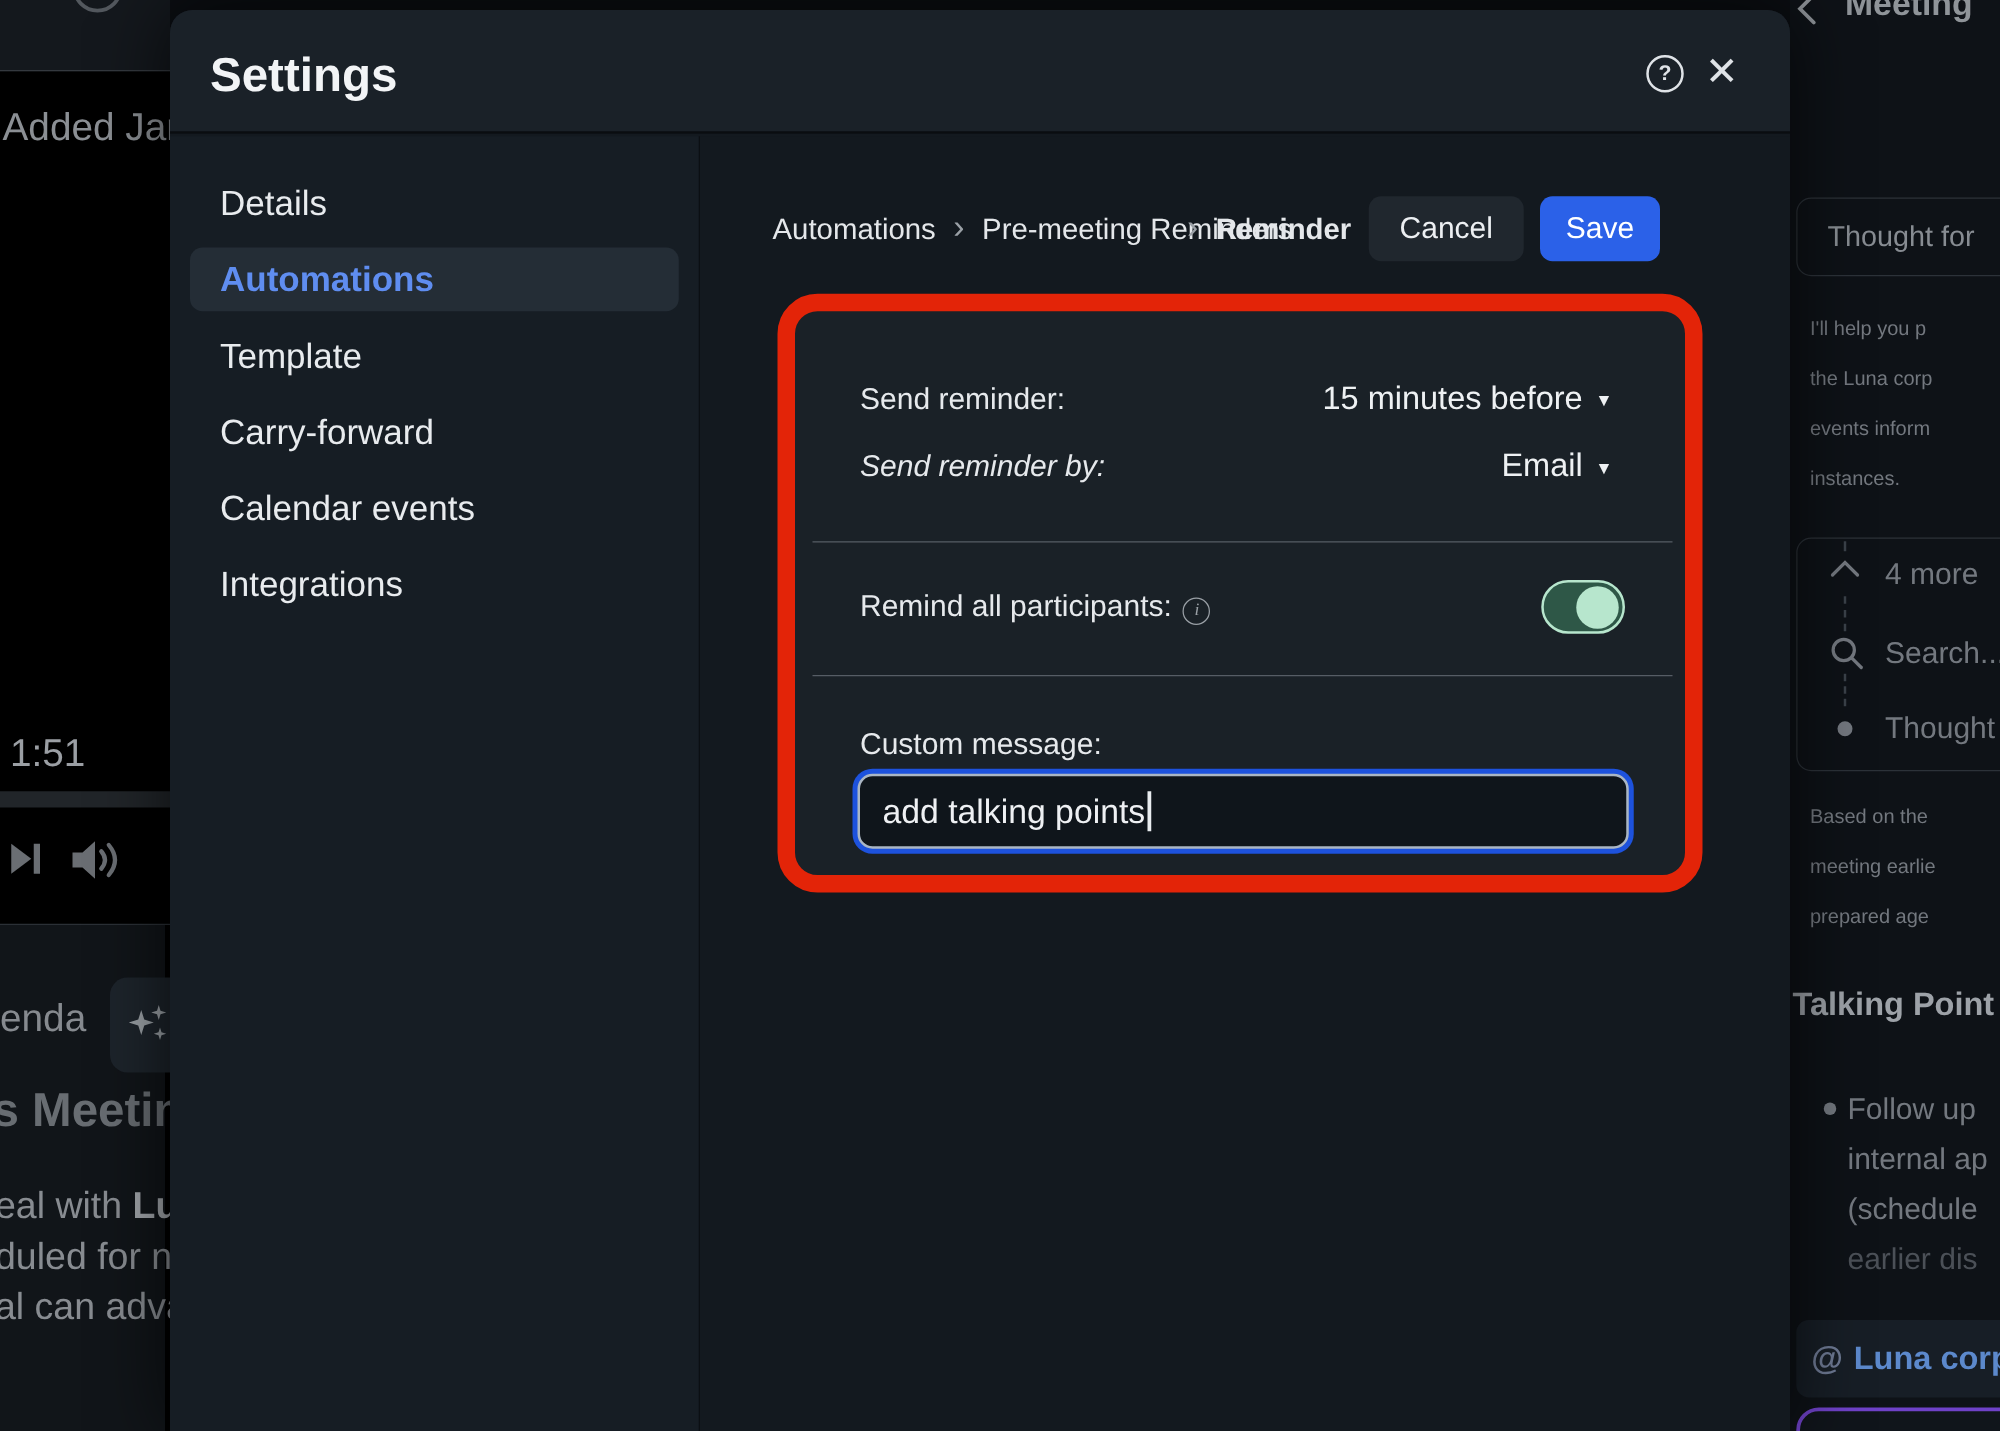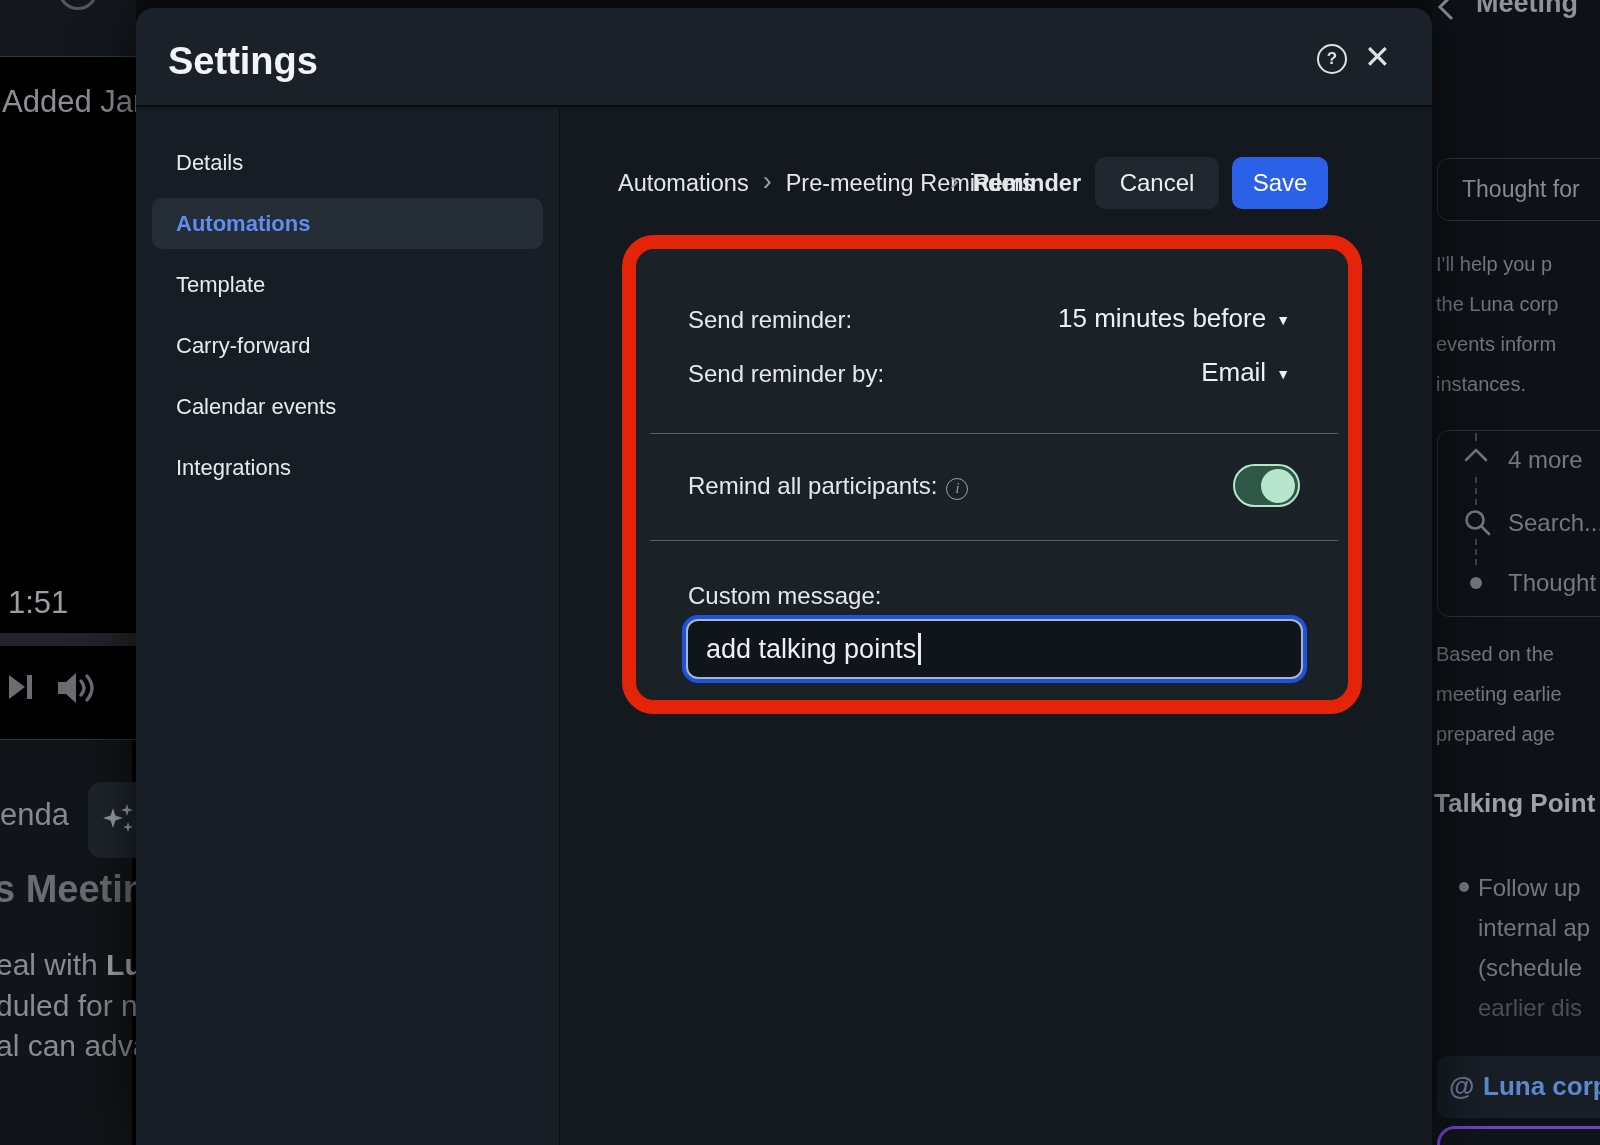--- a/index.html
+++ b/index.html
@@ -24,21 +24,21 @@
   .lb-line{position:absolute;left:-4px;font-size:30px;color:#888c91;white-space:nowrap;}
   .lb-line b{color:#a2a6ab;}
   .lb-l1{top:208px;} .lb-l2{top:249px;} .lb-l3{top:289px;}
 
   
   .right-strip{position:absolute;left:1432px;top:0;width:168px;height:1145px;overflow:hidden;background:#0e1217;}
   .rs-back{position:absolute;left:3px;top:-6px;}
   .rs-title{position:absolute;left:44px;top:-12px;font-size:27px;font-weight:bold;color:#8f9499;white-space:nowrap;}
   .rs-chip{position:absolute;left:5px;top:158px;width:210px;height:63px;border:1.5px solid #2c3239;border-radius:12px;box-sizing:border-box;}
   .rs-chip span{position:absolute;left:24px;top:17px;font-size:23px;color:#878c92;white-space:nowrap;}
-  .rs-para-line{position:absolute;left:4px;font-size:20px;color:#73787f;line-height:28px;white-space:nowrap;}
+  .rs-para-line{position:absolute;left:16px;font-size:16px;color:#73787f;line-height:28px;white-space:nowrap;}
   .p1-l0{top:250px;} .p1-l1{top:290px;} .p1-l2{top:330px;} .p1-l3{top:370px;}
   .rs-tools{position:absolute;left:5px;top:430px;width:210px;height:187px;border:1.5px solid #2c3239;border-radius:12px;box-sizing:border-box;}
   .rs-tool-label{position:absolute;left:70px;font-size:24px;color:#73787f;white-space:nowrap;}
   .tool-more{top:15px;} .tool-search{top:78px;} .tool-thought{top:138px;}
   .dashseg{position:absolute;left:37px;width:0;border-left:2px dashed #3b424a;}
   .seg0{top:2px;height:8px;} .seg1{top:46px;height:28px;} .seg2{top:108px;height:26px;}
   .tools-chevron{position:absolute;left:26px;top:16px;}
   .tools-mag{position:absolute;left:24px;top:76px;}
   .tools-dot{position:absolute;left:32px;top:146px;width:12px;height:12px;border-radius:50%;background:#73787f;}
   .p2-l0{top:640px;} .p2-l1{top:680px;} .p2-l2{top:720px;}
@@ -58,21 +58,21 @@
                 border-bottom:2px solid #0a0d10;box-sizing:border-box;}
   .modal-title{position:absolute;left:32px;top:32px;font-size:38px;font-weight:bold;color:#f2f4f6;}
   .help-btn{position:absolute;left:1181px;top:36px;width:30px;height:30px;border:2.5px solid #dfe3e7;
             border-radius:50%;box-sizing:border-box;color:#dfe3e7;font-size:17px;font-weight:bold;
             text-align:center;line-height:25px;cursor:pointer;}
   .close-btn{position:absolute;left:1228px;top:33px;font-size:32px;color:#dfe3e7;cursor:pointer;line-height:32px;}
 
   .modal-sidebar{position:absolute;left:0;top:101px;width:424px;height:1036px;background:#161d24;
                  border-right:1px solid #0b0f13;box-sizing:border-box;padding-top:28px;}
   .side-item{margin:0 16px 10px 16px;height:51px;border-radius:10px;display:flex;align-items:center;
-             padding-left:24px;font-size:22px;color:#e8ebee;cursor:pointer;}
+             padding-left:24px;font-size:28px;color:#e8ebee;cursor:pointer;}
   .side-item.active{background:#242d36;color:#5f8df0;font-weight:bold;}
 
   .modal-content{position:absolute;left:424px;top:101px;width:872px;height:1036px;background:#13191f;}
   .crumb-row{position:absolute;left:58px;top:48px;height:52px;display:flex;align-items:center;}
   .crumb{font-size:23.5px;color:#e4e7ea;white-space:nowrap;}
   .crumb-sep{font-size:27px;color:#9aa0a6;margin:0 14px;transform:translateY(-2px);}
   .crumb-multiline{width:150px;text-align:center;line-height:1.3;}
   .crumb-current{font-weight:bold;}
   .btn{height:52px;border-radius:10px;display:flex;align-items:center;justify-content:center;
        font-size:24px;cursor:pointer;box-sizing:border-box;}
@@ -81,21 +81,21 @@
 
   
   .red-box{position:absolute;left:62px;top:126px;width:740px;height:479px;border:14px solid #e32408;
            border-radius:32px;background:#1a2127;box-sizing:border-box;}
   .panel-inner{position:absolute;left:0;top:0;width:712px;height:573px;}
   .p-label{position:absolute;left:52px;font-size:24px;color:#e6e9ec;white-space:nowrap;}
   .p-value{position:absolute;right:58px;font-size:26px;color:#eef1f3;white-space:nowrap;cursor:pointer;}
   .dd-arrow{font-size:14px;color:#eef1f3;margin-left:10px;vertical-align:2px;}
   .p-div{position:absolute;left:14px;right:10px;height:1px;background:#565d65;}
   .lbl-1{top:57px;} .val-1{top:54px;}
-  .lbl-2{top:111px;} .val-2{top:108px;}
+  .lbl-2{top:111px;font-style:italic;} .val-2{top:108px;}
   .div-1{top:184px;} .div-2{top:291px;}
   .lbl-3{top:223px;}
   .info-icon{display:inline-block;width:22px;height:22px;border:1.5px solid #9aa0a6;border-radius:50%;
              box-sizing:border-box;color:#9aa0a6;font-size:14px;text-align:center;line-height:19px;
              margin-left:9px;vertical-align:1px;font-style:italic;font-family:"Liberation Serif",serif;}
   .toggle{position:absolute;right:48px;top:215px;width:67px;height:43px;border-radius:22px;
           background:#2e5747;border:2px solid #b7e6cd;box-sizing:border-box;cursor:pointer;}
   .toggle-knob{position:absolute;right:3px;top:2.5px;width:34px;height:34px;border-radius:50%;background:#b7e6cd;}
   .lbl-cm{top:333px;}
   .cm-input{position:absolute;left:50px;top:370px;width:617px;height:60px;border-radius:12px;

